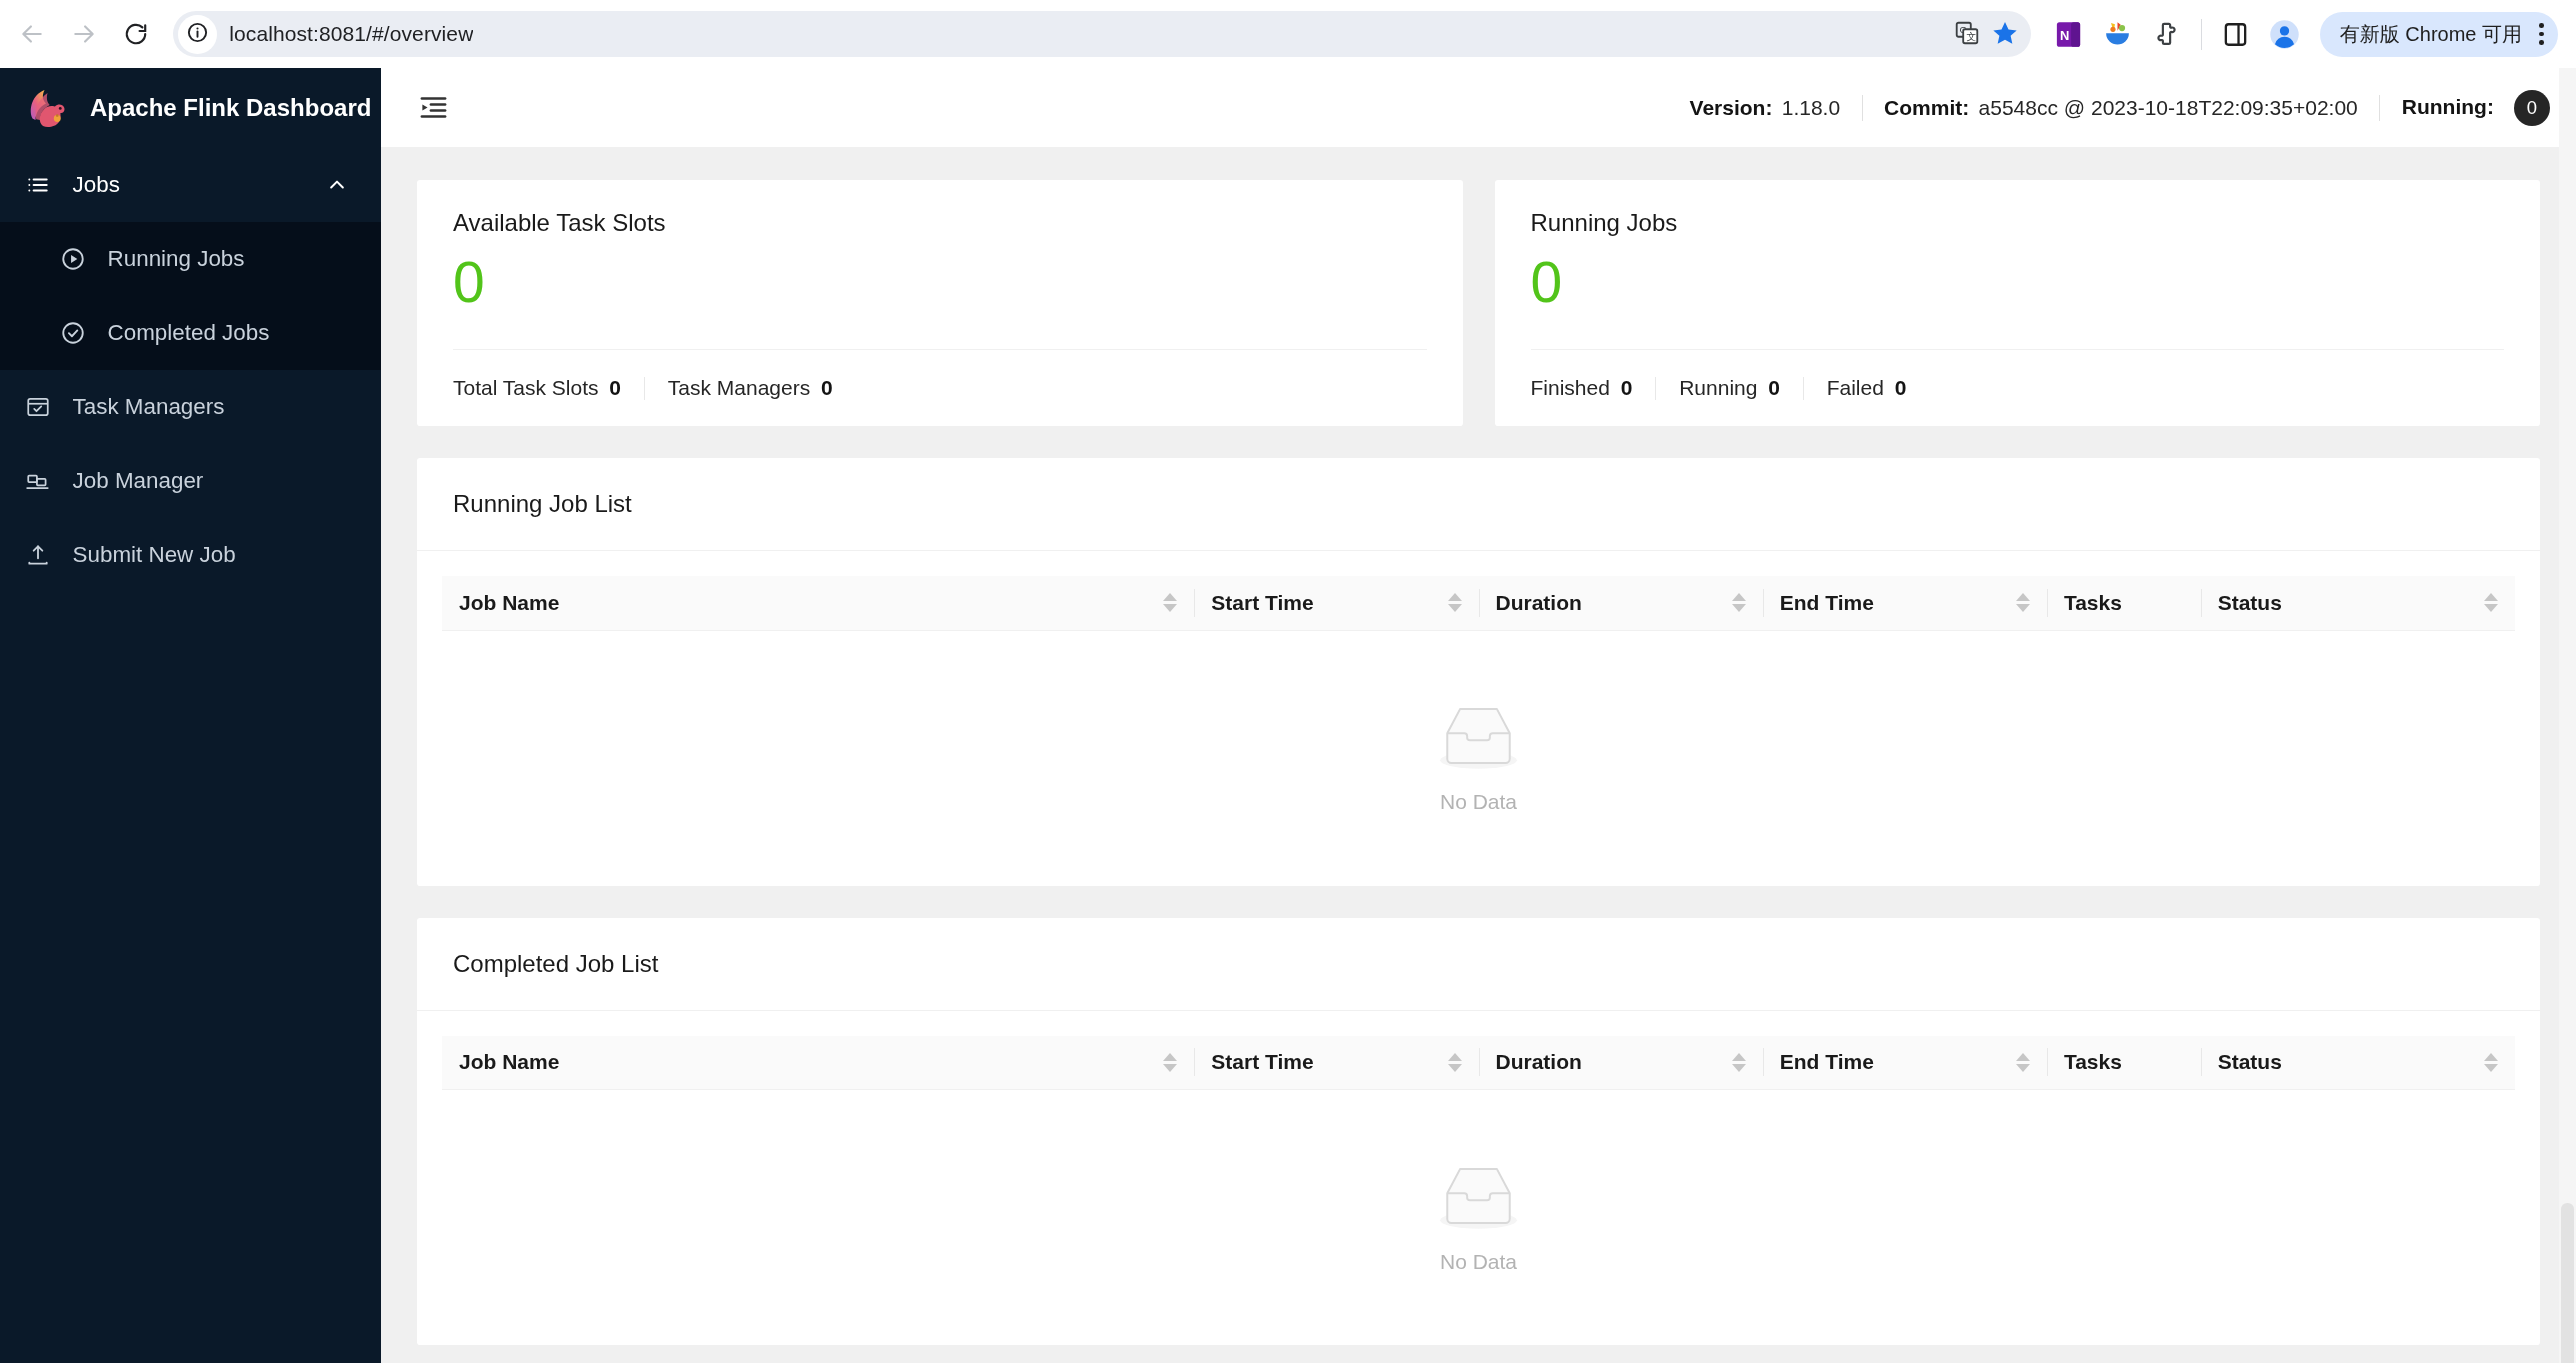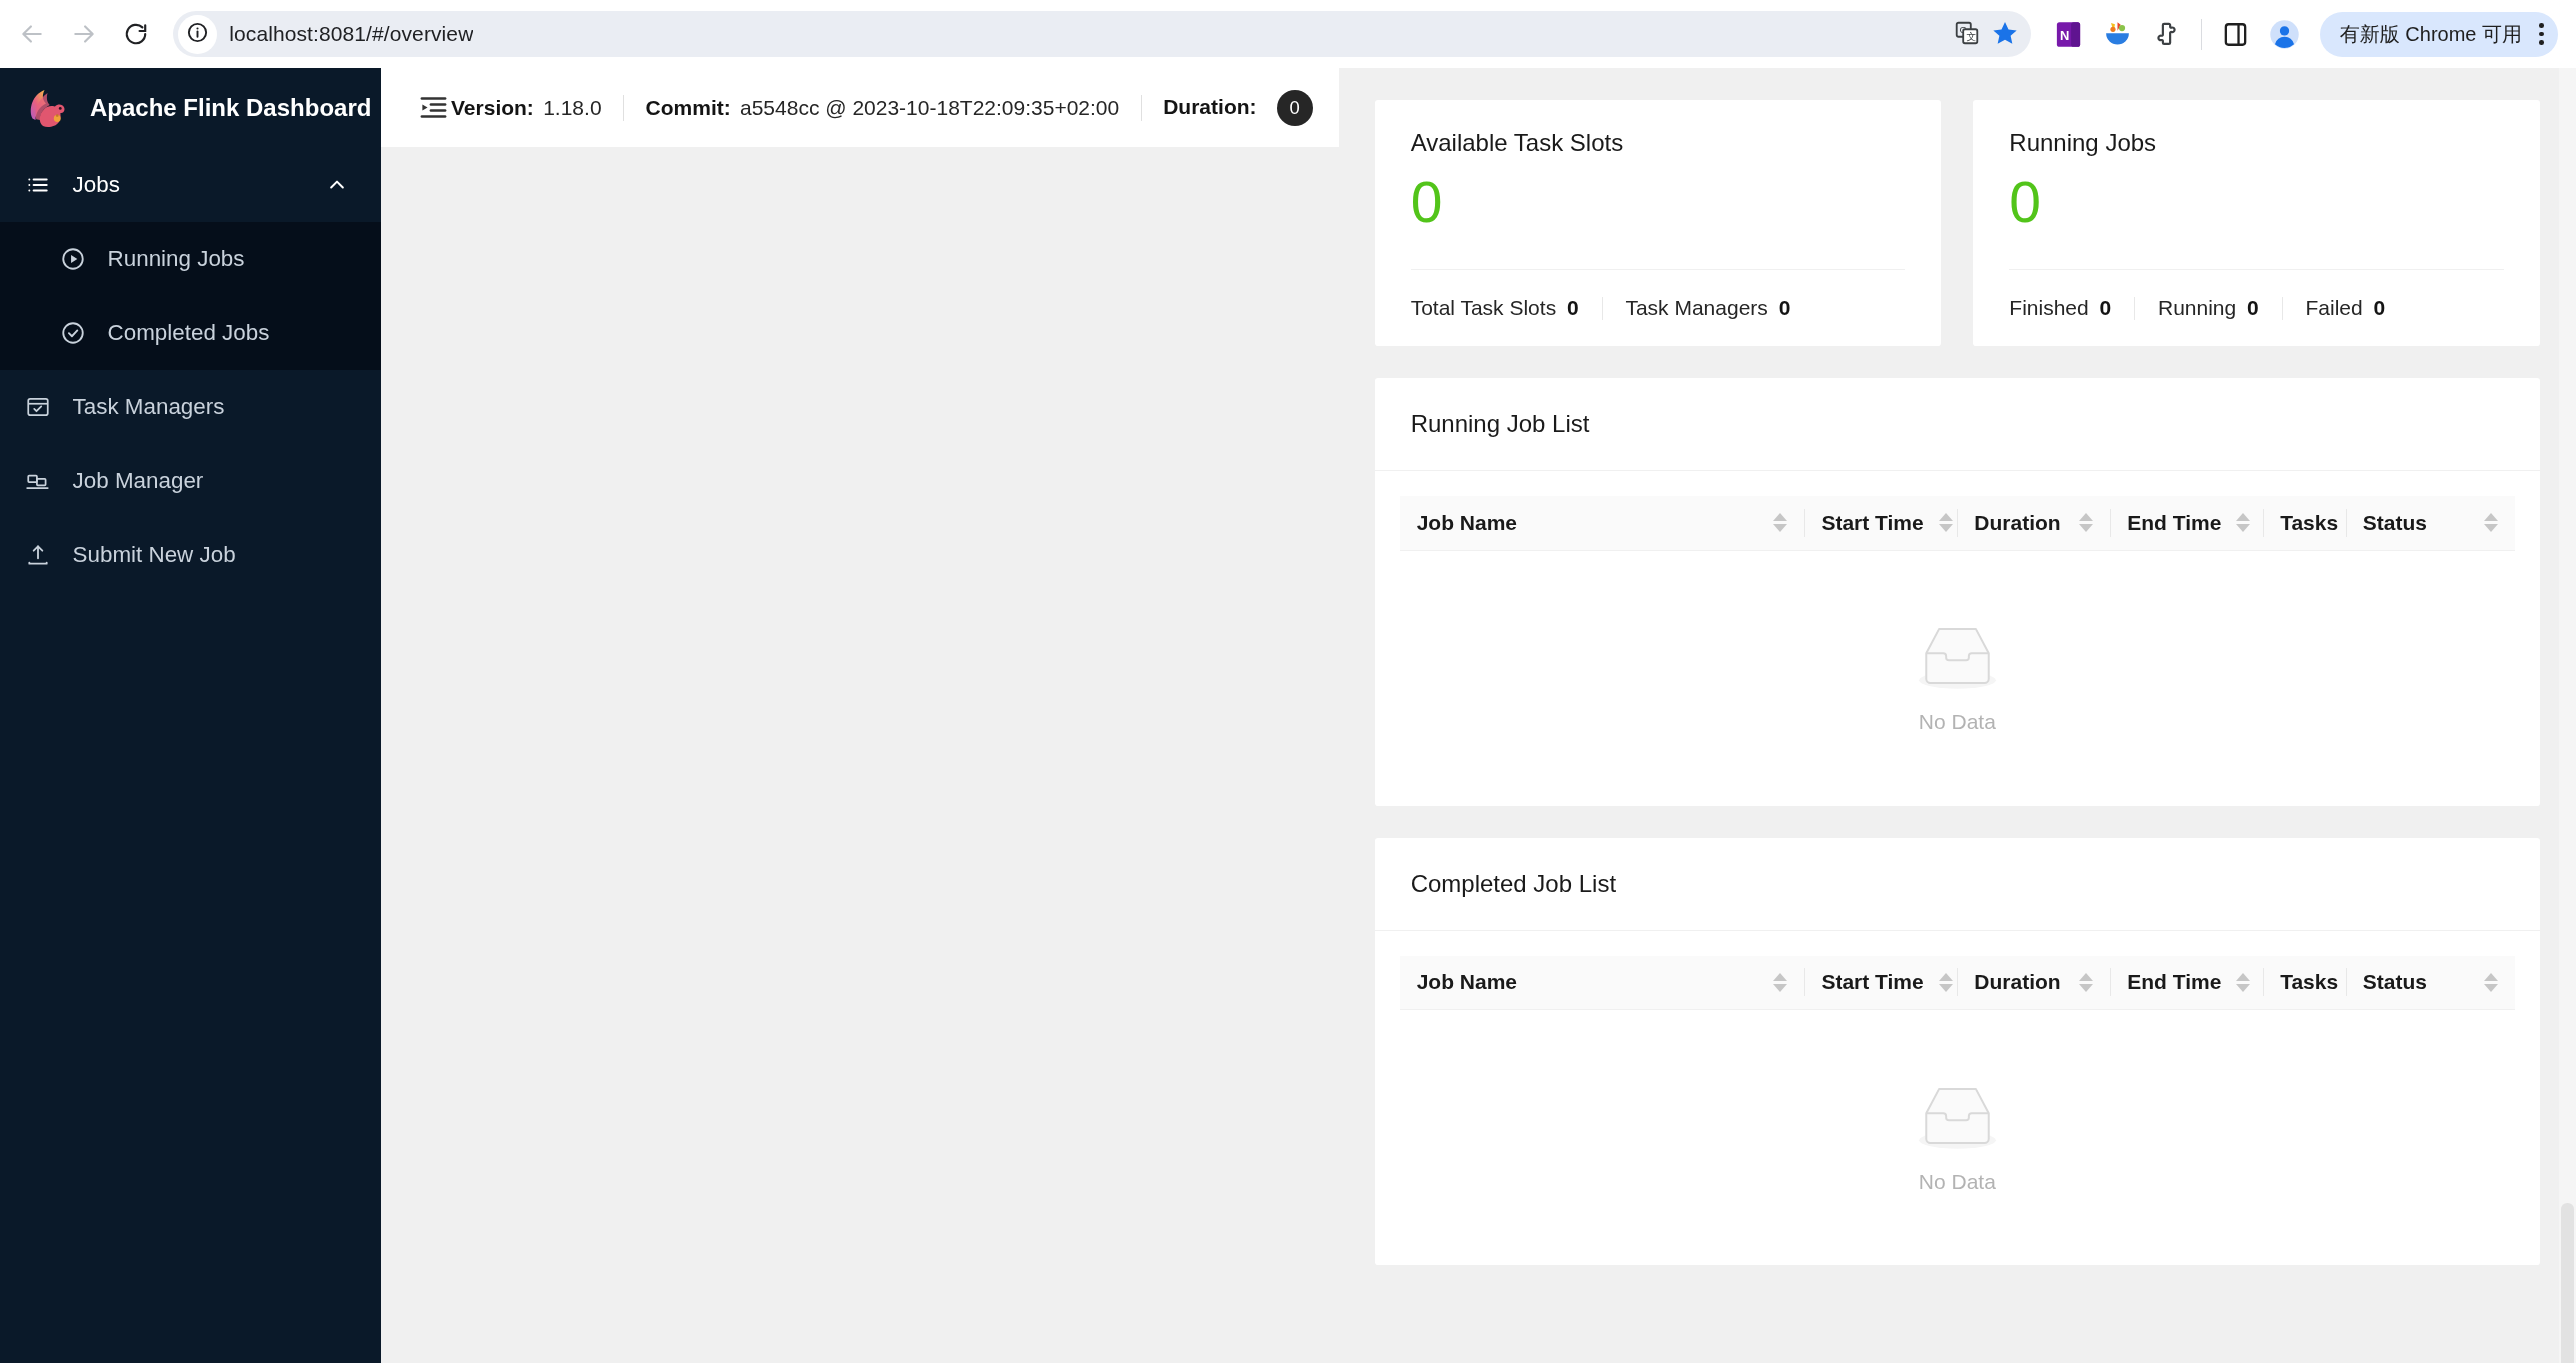--- a/index.html
+++ b/index.html
@@ -163,20 +163,21 @@
     color: #c9d2dc;
     font-size: 22.4px;
     cursor: pointer;
   }
   .sub-item .ni-icon { width: 26px; height: 26px; flex:0 0 auto; display:flex; align-items:center; justify-content:center;}
 
   
   .main {
     flex: 1 1 auto;
     display: flex;
+    flex-direction: column;
     background: #f0f0f0;
     min-width: 0;
     position: relative;
   }
   .topbar {
     height: 80px;
     background: #ffffff;
     display: flex;
     align-items: center;
     padding: 0 26px 0 34px;
@@ -542,21 +543,21 @@
           <span class="meta-label">Version:</span>
           <span class="meta-value">1.18.0</span>
         </div>
         <div class="meta-divider"></div>
         <div class="meta-group">
           <span class="meta-label">Commit:</span>
           <span class="meta-value">a5548cc @ 2023-10-18T22:09:35+02:00</span>
         </div>
         <div class="meta-divider"></div>
         <div class="meta-group">
-          <span class="meta-label">Duration:</span>
+          <span class="meta-label">Running:</span>
           <span class="msg-badge">0</span>
         </div>
       </div>
     </header>
 
     <div class="content">
 
       <div class="cards-row">
 
         <div class="stat-card">

